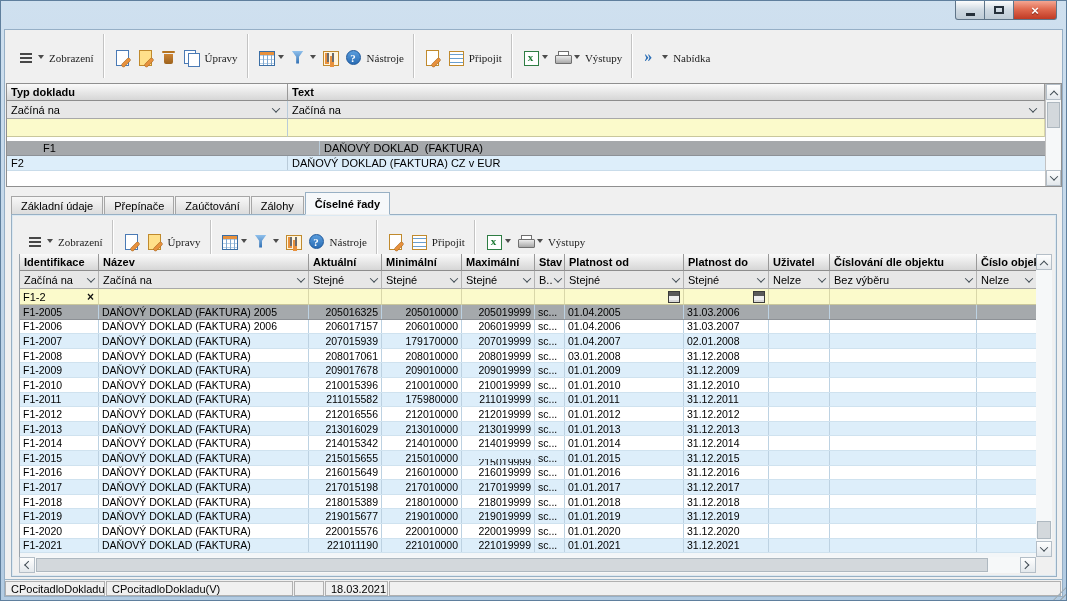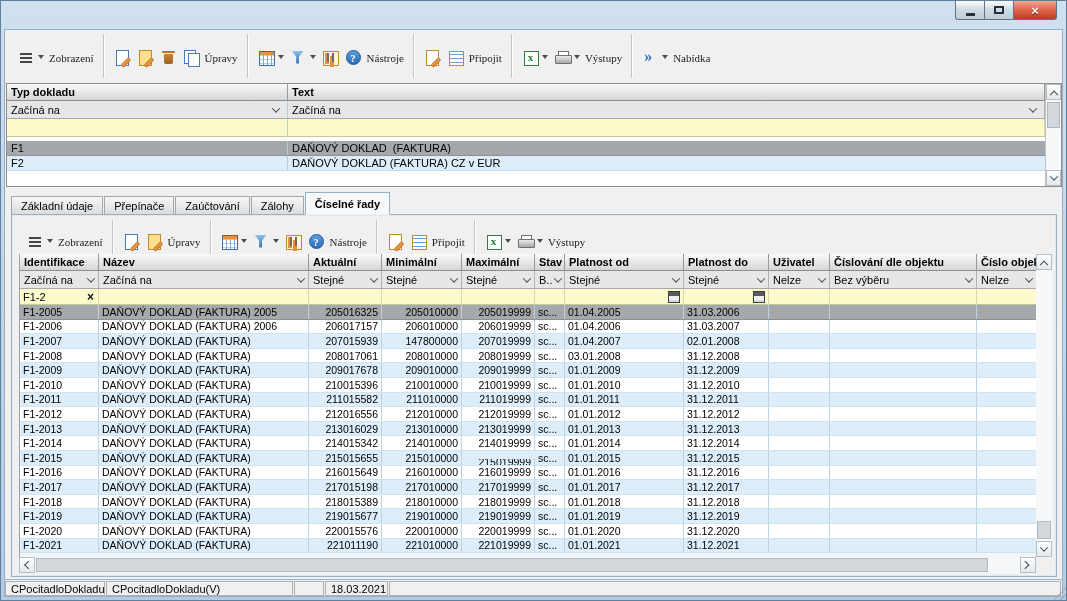--- a/index.html
+++ b/index.html
@@ -118,21 +118,21 @@
     background:#fff; border:1px solid #8f8f8f; }
   .tg-inner { position:absolute; left:0; top:0; right:16px; bottom:0; overflow:hidden; }
   .tg-row { display:flex; width:100%; }
   .tg-head { height:17px; } .tg-filter { height:18px; } .tg-quick { height:18px; }
   .tg-gap { height:4px; background:#fff; }
   .tg-data { height:15px; border-bottom:1px solid #c9dcea; }
   .tg-c { overflow:hidden; white-space:nowrap; display:flex; align-items:center; padding:0 4px; }
   .tg-c.c0 { width:281px; flex:0 0 auto; border-right:1px solid #b9cbd9; }
   .tg-c.c1 { flex:1 1 auto; }
   .tg-head .tg-c.c0 { border-right:1px solid #999; }
-  .tg-data.sel { background:#a5a8ab; border-bottom:1px solid #8d9196; }
+  .tg-data.sel { background:#a5a8ab; border-bottom:1px solid #8d9196;padding-left:32px; }
   .tg-data.alt { background:#ddeefa; }
 
   
   .tabs { position:absolute; left:10px; top:191px; height:23px; display:flex; align-items:flex-end; }
   .tab { padding:0 9px; display:flex; align-items:center; height:19px; cursor:default;
     background:linear-gradient(180deg,#f7f7f7,#dcdcdc); border:1px solid #a6a6a6; margin-right:1px; }
   .tab.active { height:23px; background:#f6f8fa; font-weight:bold; border:1px solid #98b0c4;
     border-bottom:1px solid #f0f0f0; position:relative; z-index:3; }
 
   
@@ -565,21 +565,21 @@
             <div class="td" style="width: 119px;">01.04.2006</div>
             <div class="td" style="width: 85px;">31.03.2007</div>
             <div class="td" style="width: 61px;"></div>
             <div class="td" style="width: 147px;"></div>
             <div class="td" style="width: 60px;"></div>
           </div>
           <div class="trow alt">
             <div class="td" style="width: 79px;">F1-2007</div>
             <div class="td" style="width: 210px;">DAŇOVÝ DOKLAD (FAKTURA)</div>
             <div class="td r" style="width: 73px;">207015939</div>
-            <div class="td r" style="width: 80px;">147800000</div>
+            <div class="td r" style="width: 80px;">179170000</div>
             <div class="td r" style="width: 73px;">207019999</div>
             <div class="td" style="width: 30px;">sc...</div>
             <div class="td" style="width: 119px;">01.04.2007</div>
             <div class="td" style="width: 85px;">02.01.2008</div>
             <div class="td" style="width: 61px;"></div>
             <div class="td" style="width: 147px;"></div>
             <div class="td" style="width: 60px;"></div>
           </div>
           <div class="trow">
             <div class="td" style="width: 79px;">F1-2008</div>
@@ -617,21 +617,21 @@
             <div class="td" style="width: 119px;">01.01.2010</div>
             <div class="td" style="width: 85px;">31.12.2010</div>
             <div class="td" style="width: 61px;"></div>
             <div class="td" style="width: 147px;"></div>
             <div class="td" style="width: 60px;"></div>
           </div>
           <div class="trow alt">
             <div class="td" style="width: 79px;">F1-2011</div>
             <div class="td" style="width: 210px;">DAŇOVÝ DOKLAD (FAKTURA)</div>
             <div class="td r" style="width: 73px;">211015582</div>
-            <div class="td r" style="width: 80px;">211010000</div>
+            <div class="td r" style="width: 80px;">175980000</div>
             <div class="td r" style="width: 73px;">211019999</div>
             <div class="td" style="width: 30px;">sc...</div>
             <div class="td" style="width: 119px;">01.01.2011</div>
             <div class="td" style="width: 85px;">31.12.2011</div>
             <div class="td" style="width: 61px;"></div>
             <div class="td" style="width: 147px;"></div>
             <div class="td" style="width: 60px;"></div>
           </div>
           <div class="trow">
             <div class="td" style="width: 79px;">F1-2012</div>

